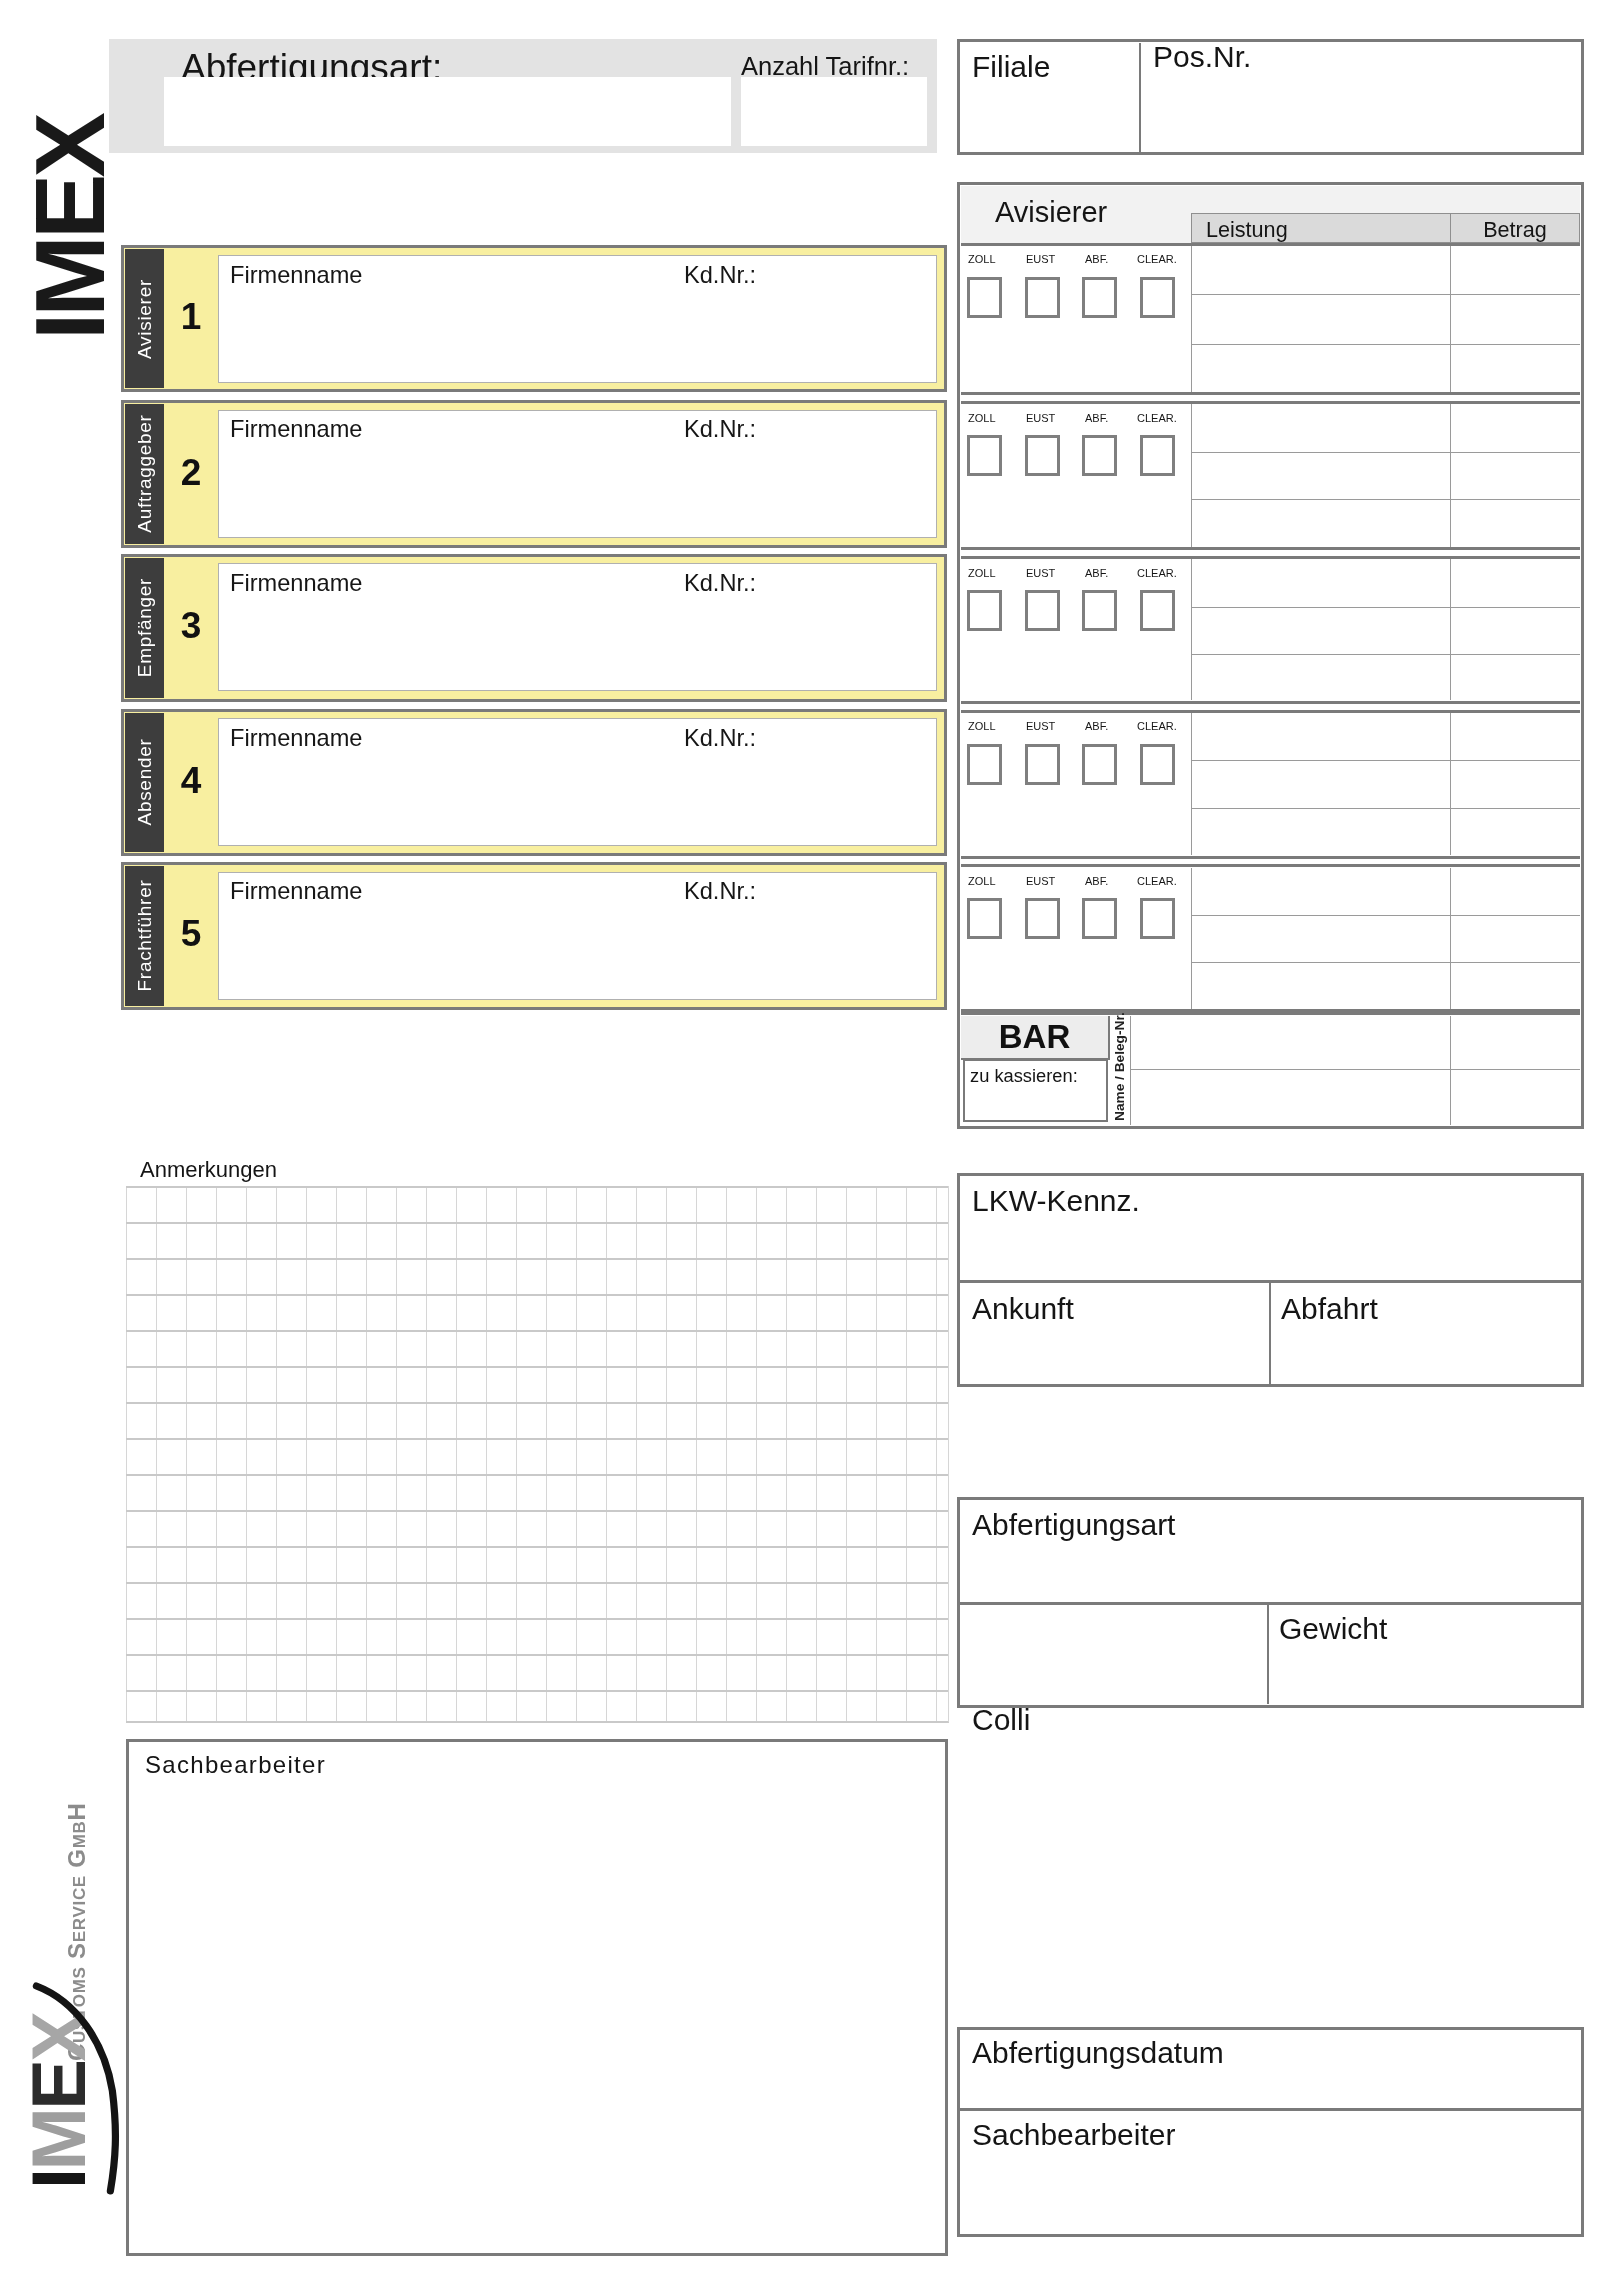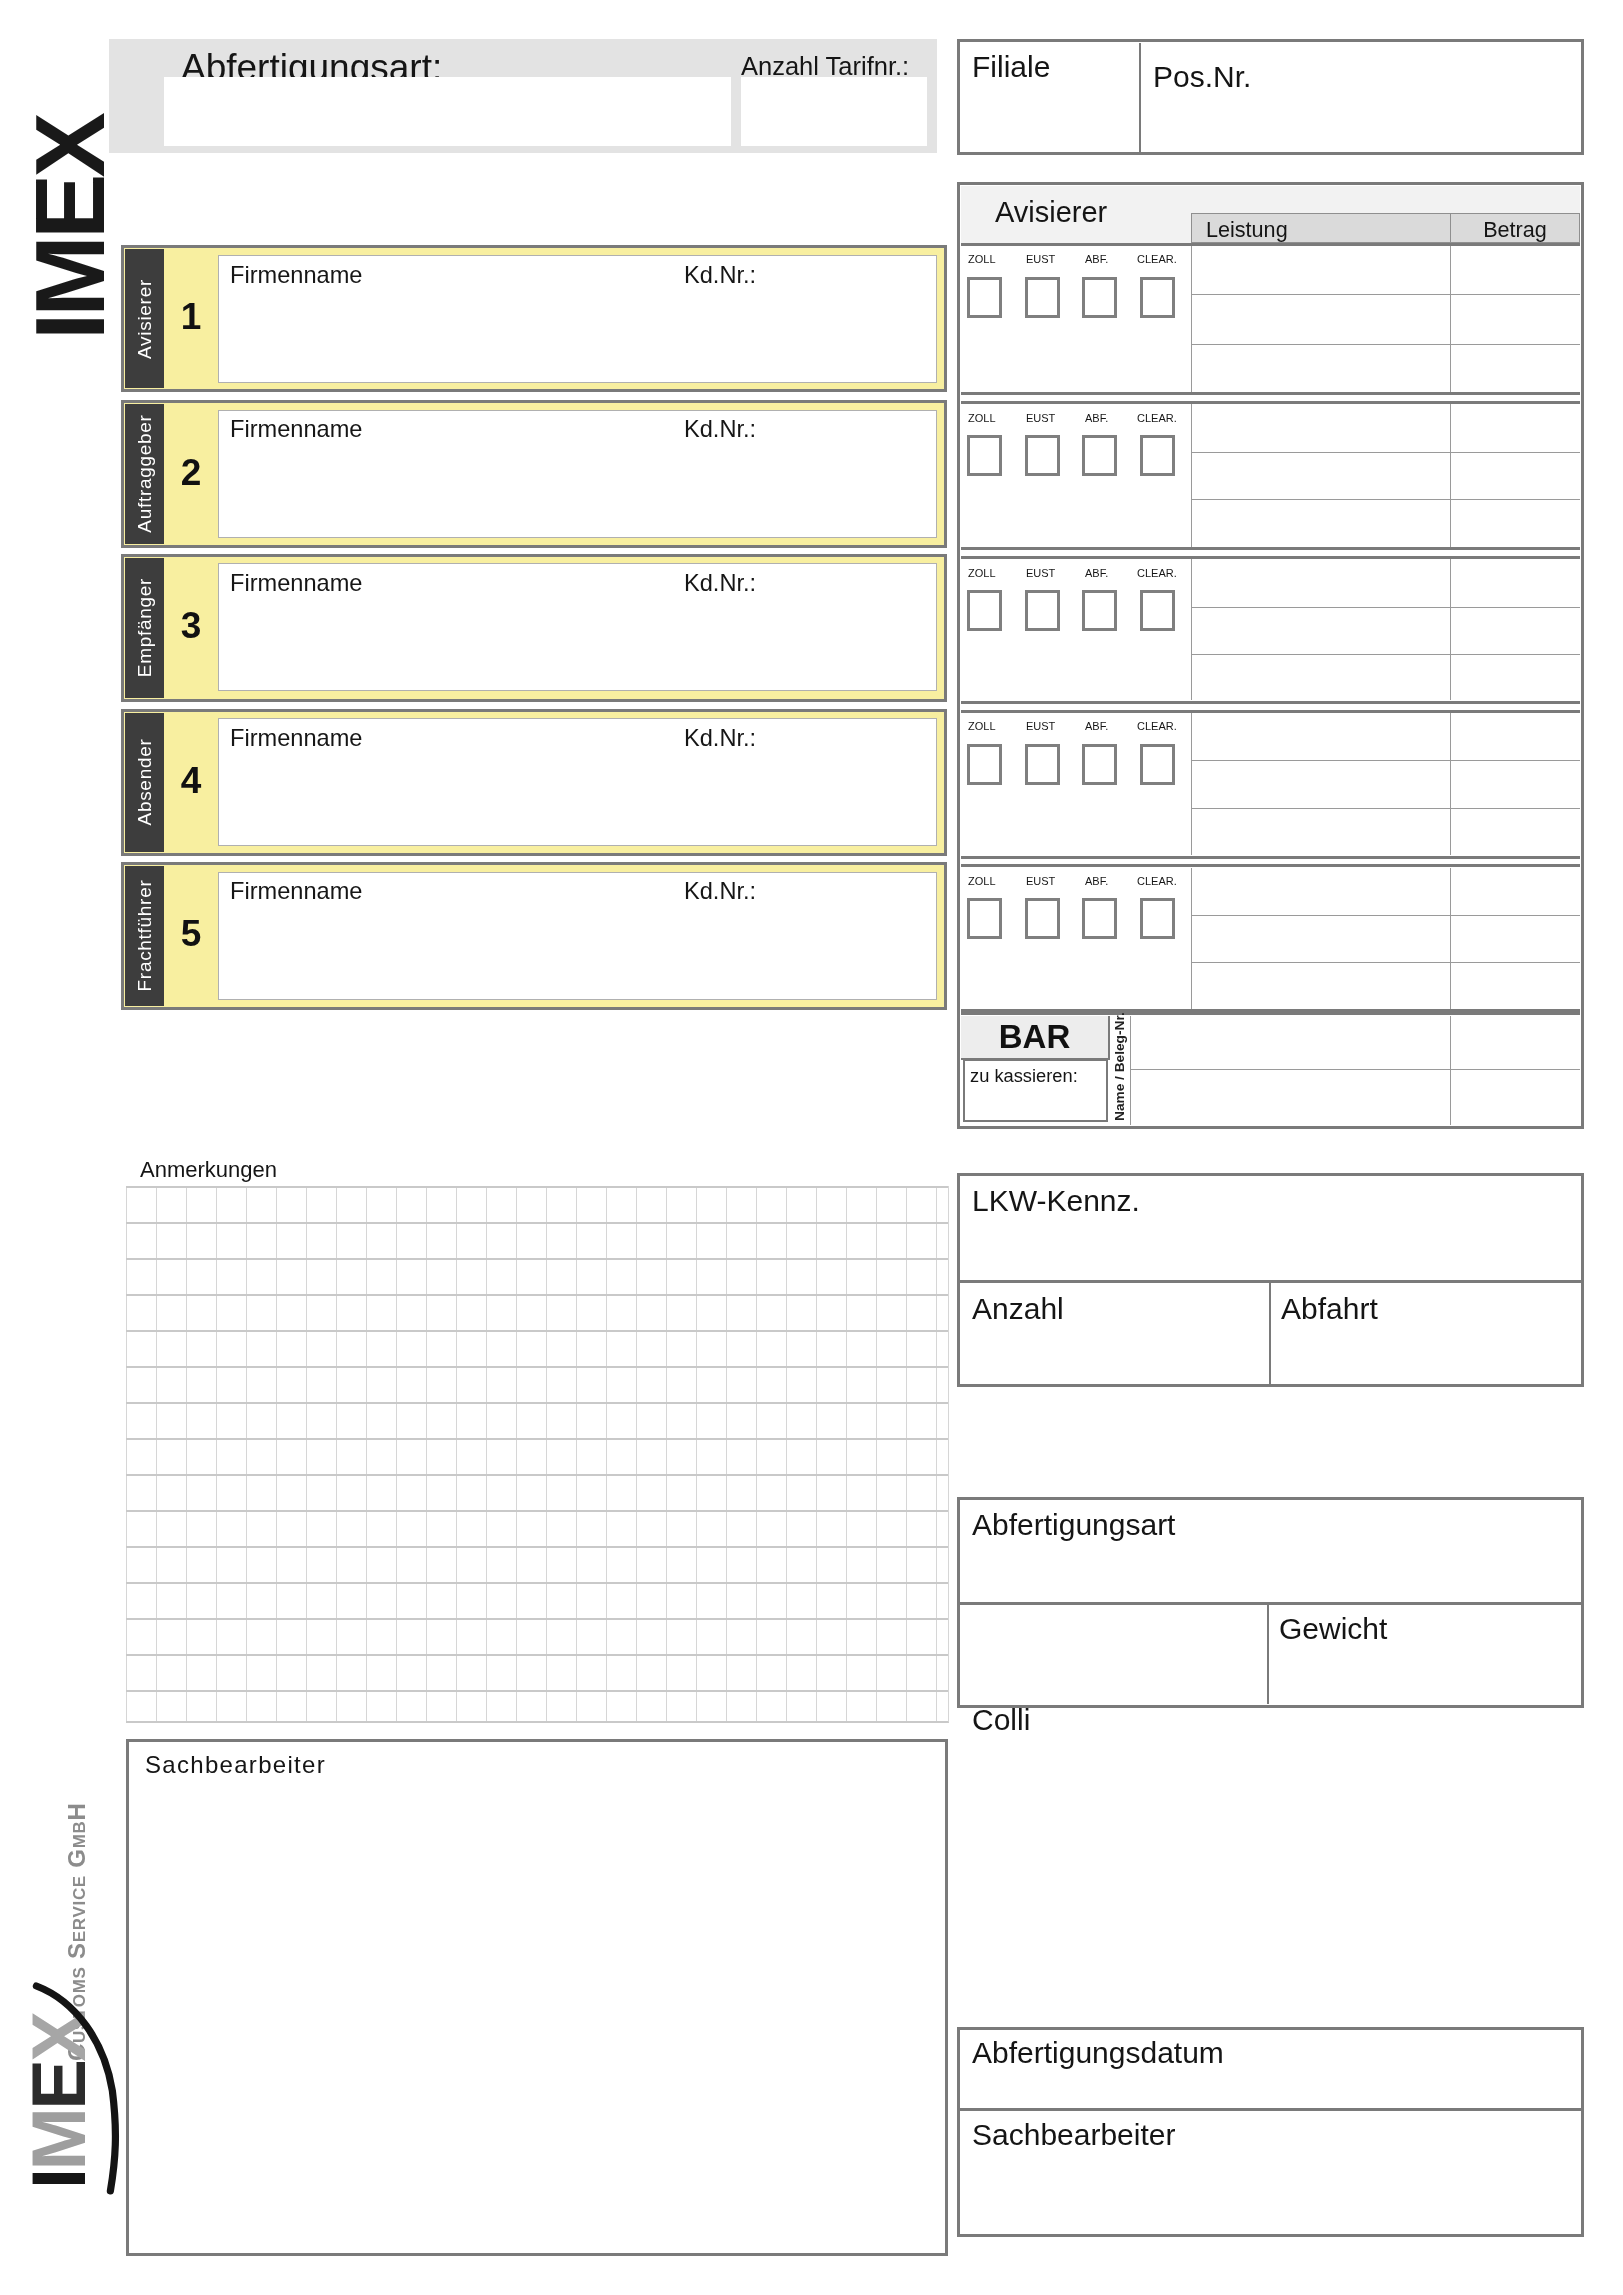--- a/index.html
+++ b/index.html
@@ -65,21 +65,21 @@
 
   <div class="band"></div>
   <div class="lbl" style="left:181px;top:47px;font-size:37px;">Abfertigungsart:</div>
   <div class="inputbox" style="left:164px;top:77px;width:567px;height:69px;"></div>
   <div class="lbl" style="left:741px;top:52px;font-size:25.5px;">Anzahl Tarifnr.:</div>
   <div class="inputbox" style="left:741px;top:77px;width:186px;height:69px;"></div>
 
   <div class="bigbox thick6" style="left:957px;top:39px;width:627px;height:116px;border-width:3.9px;"></div>
   <div class="divv" style="left:1139px;top:43px;height:109px;"></div>
   <div class="blbl" style="left:972px;top:50px;">Filiale</div>
-  <div class="blbl" style="left:1153px;top:60px;">Pos.Nr.</div>
+  <div class="blbl" style="left:1153px;top:40px;">Pos.Nr.</div>
 
   <div class="panel"></div>
   <div class="phead"></div>
   <div class="lbl" style="left:995px;top:196px;font-size:29px;">Avisierer</div>
   <div class="colhead" style="left:1191px;width:260px;"></div>
   <div class="colhead" style="left:1450px;width:130px;"></div>
   <div class="lbl" style="left:1206px;top:217px;font-size:21.6px;">Leistung</div>
   <div class="lbl" style="left:1450px;top:217px;width:130px;text-align:center;font-size:21.6px;">Betrag</div>
 
   <div class="sec" style="top:243px;height:152px;"></div>
@@ -201,21 +201,21 @@
   <div class="plbl" style="left:230px;top:878px;">Firmenname</div>
   <div class="plbl" style="left:684px;top:878px;">Kd.Nr.:</div>
 
   <div class="lbl" style="left:140px;top:1157px;font-size:22px;">Anmerkungen</div>
   <div class="grid"></div>
 
   <div class="bigbox" style="left:957px;top:1173px;width:627px;height:214px;"></div>
   <div class="divh" style="left:960px;top:1280px;width:622px;"></div>
   <div class="divv" style="left:1269px;top:1283px;height:102px;"></div>
   <div class="blbl" style="left:972px;top:1184px;">LKW-Kennz.</div>
-  <div class="blbl" style="left:972px;top:1292px;">Anzahl</div>
+  <div class="blbl" style="left:972px;top:1292px;">Ankunft</div>
   <div class="blbl" style="left:1281px;top:1292px;">Abfahrt</div>
 
   <div class="bigbox" style="left:957px;top:1497px;width:627px;height:211px;"></div>
   <div class="divh" style="left:960px;top:1602px;width:622px;"></div>
   <div class="divv" style="left:1267px;top:1604px;height:100px;"></div>
   <div class="blbl" style="left:972px;top:1508px;">Abfertigungsart</div>
   <div class="blbl" style="left:972px;top:1703px;">Colli</div>
   <div class="blbl" style="left:1279px;top:1612px;">Gewicht</div>
 
   <div class="bigbox" style="left:126px;top:1739px;width:822px;height:517px;"></div>

